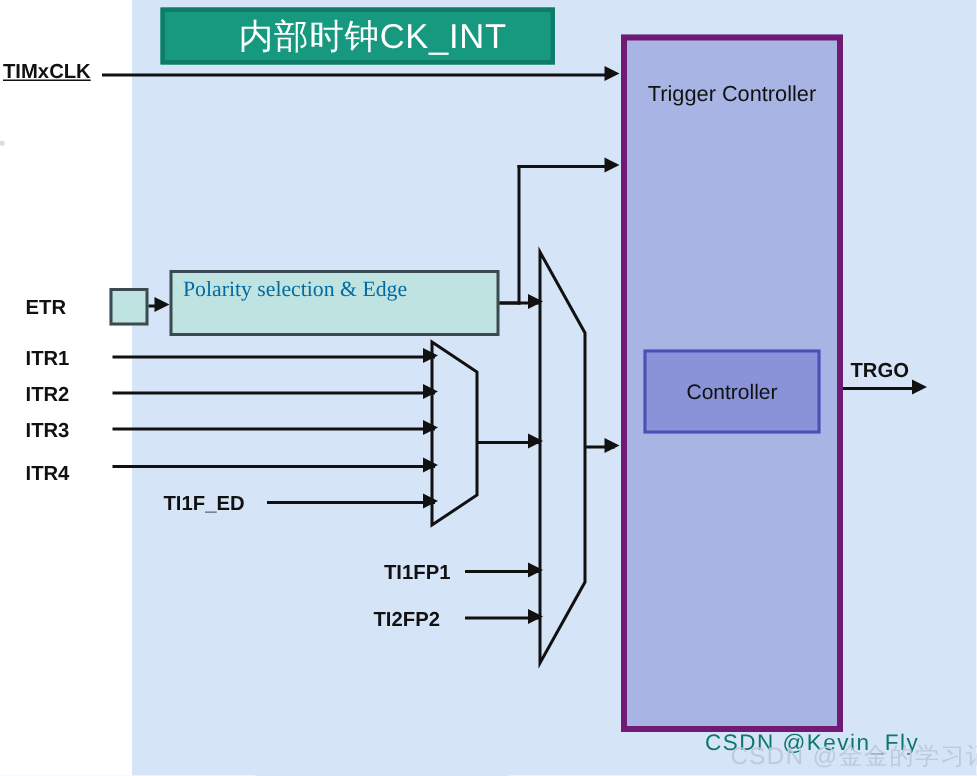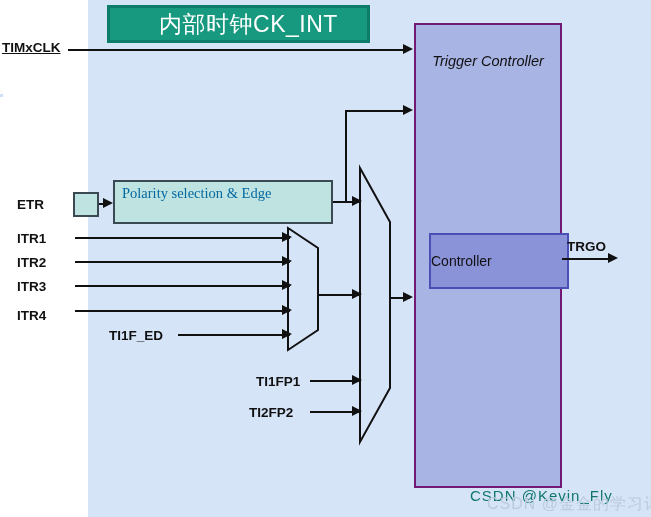--- a/index.html
+++ b/index.html
@@ -9,27 +9,27 @@
 
   .panel{position:absolute;left:88px;top:0;width:563px;height:517px;background:#d6e4f8;}
 
   .clkbox{position:absolute;left:107px;top:5px;width:263px;height:38px;
           background:#17997f;border:3px solid #0d7d69;box-sizing:border-box;
           display:flex;align-items:center;justify-content:center;}
   .clkbox span{color:#ffffff;font-size:23px;letter-spacing:.5px;
                font-family:"Liberation Sans", sans-serif;margin-left:20px;}
 
   .trigbox{position:absolute;left:414px;top:23px;width:148px;height:465px;
-           background:#a8b4e4;border:2px solid #701a75;box-sizing:border-box;font-style:italic;}
+           background:#a8b4e4;border:4px solid #701a75;box-sizing:border-box;}
   .trigbox .ttl{position:absolute;left:0;top:28px;width:100%;text-align:center;
                 font-size:14.5px;color:#111;}
 
-  .ctrlbox{position:absolute;left:429px;top:233px;width:140px;height:56px;
+  .ctrlbox{position:absolute;left:429px;top:233px;width:118px;height:56px;
            background:#8a93d8;border:2px solid #4a4fb5;box-sizing:border-box;
-           display:flex;align-items:center;}
+           display:flex;align-items:center;justify-content:center;}
   .ctrlbox span{font-size:14px;color:#111;}
 
   .polbox{position:absolute;left:113px;top:180px;width:220px;height:44px;
           background:#bfe3e0;border:2px solid #3b4a52;box-sizing:border-box;
           padding:2px 0 0 7px;}
   .polbox div{font-family:"Liberation Serif", serif;font-size:14.5px;color:#0369a1;
               line-height:19px;white-space:nowrap;}
 
   .etrpin{position:absolute;left:73px;top:192px;width:26px;height:25px;
           background:#bfe3e0;border:2px solid #3b4a52;box-sizing:border-box;}

